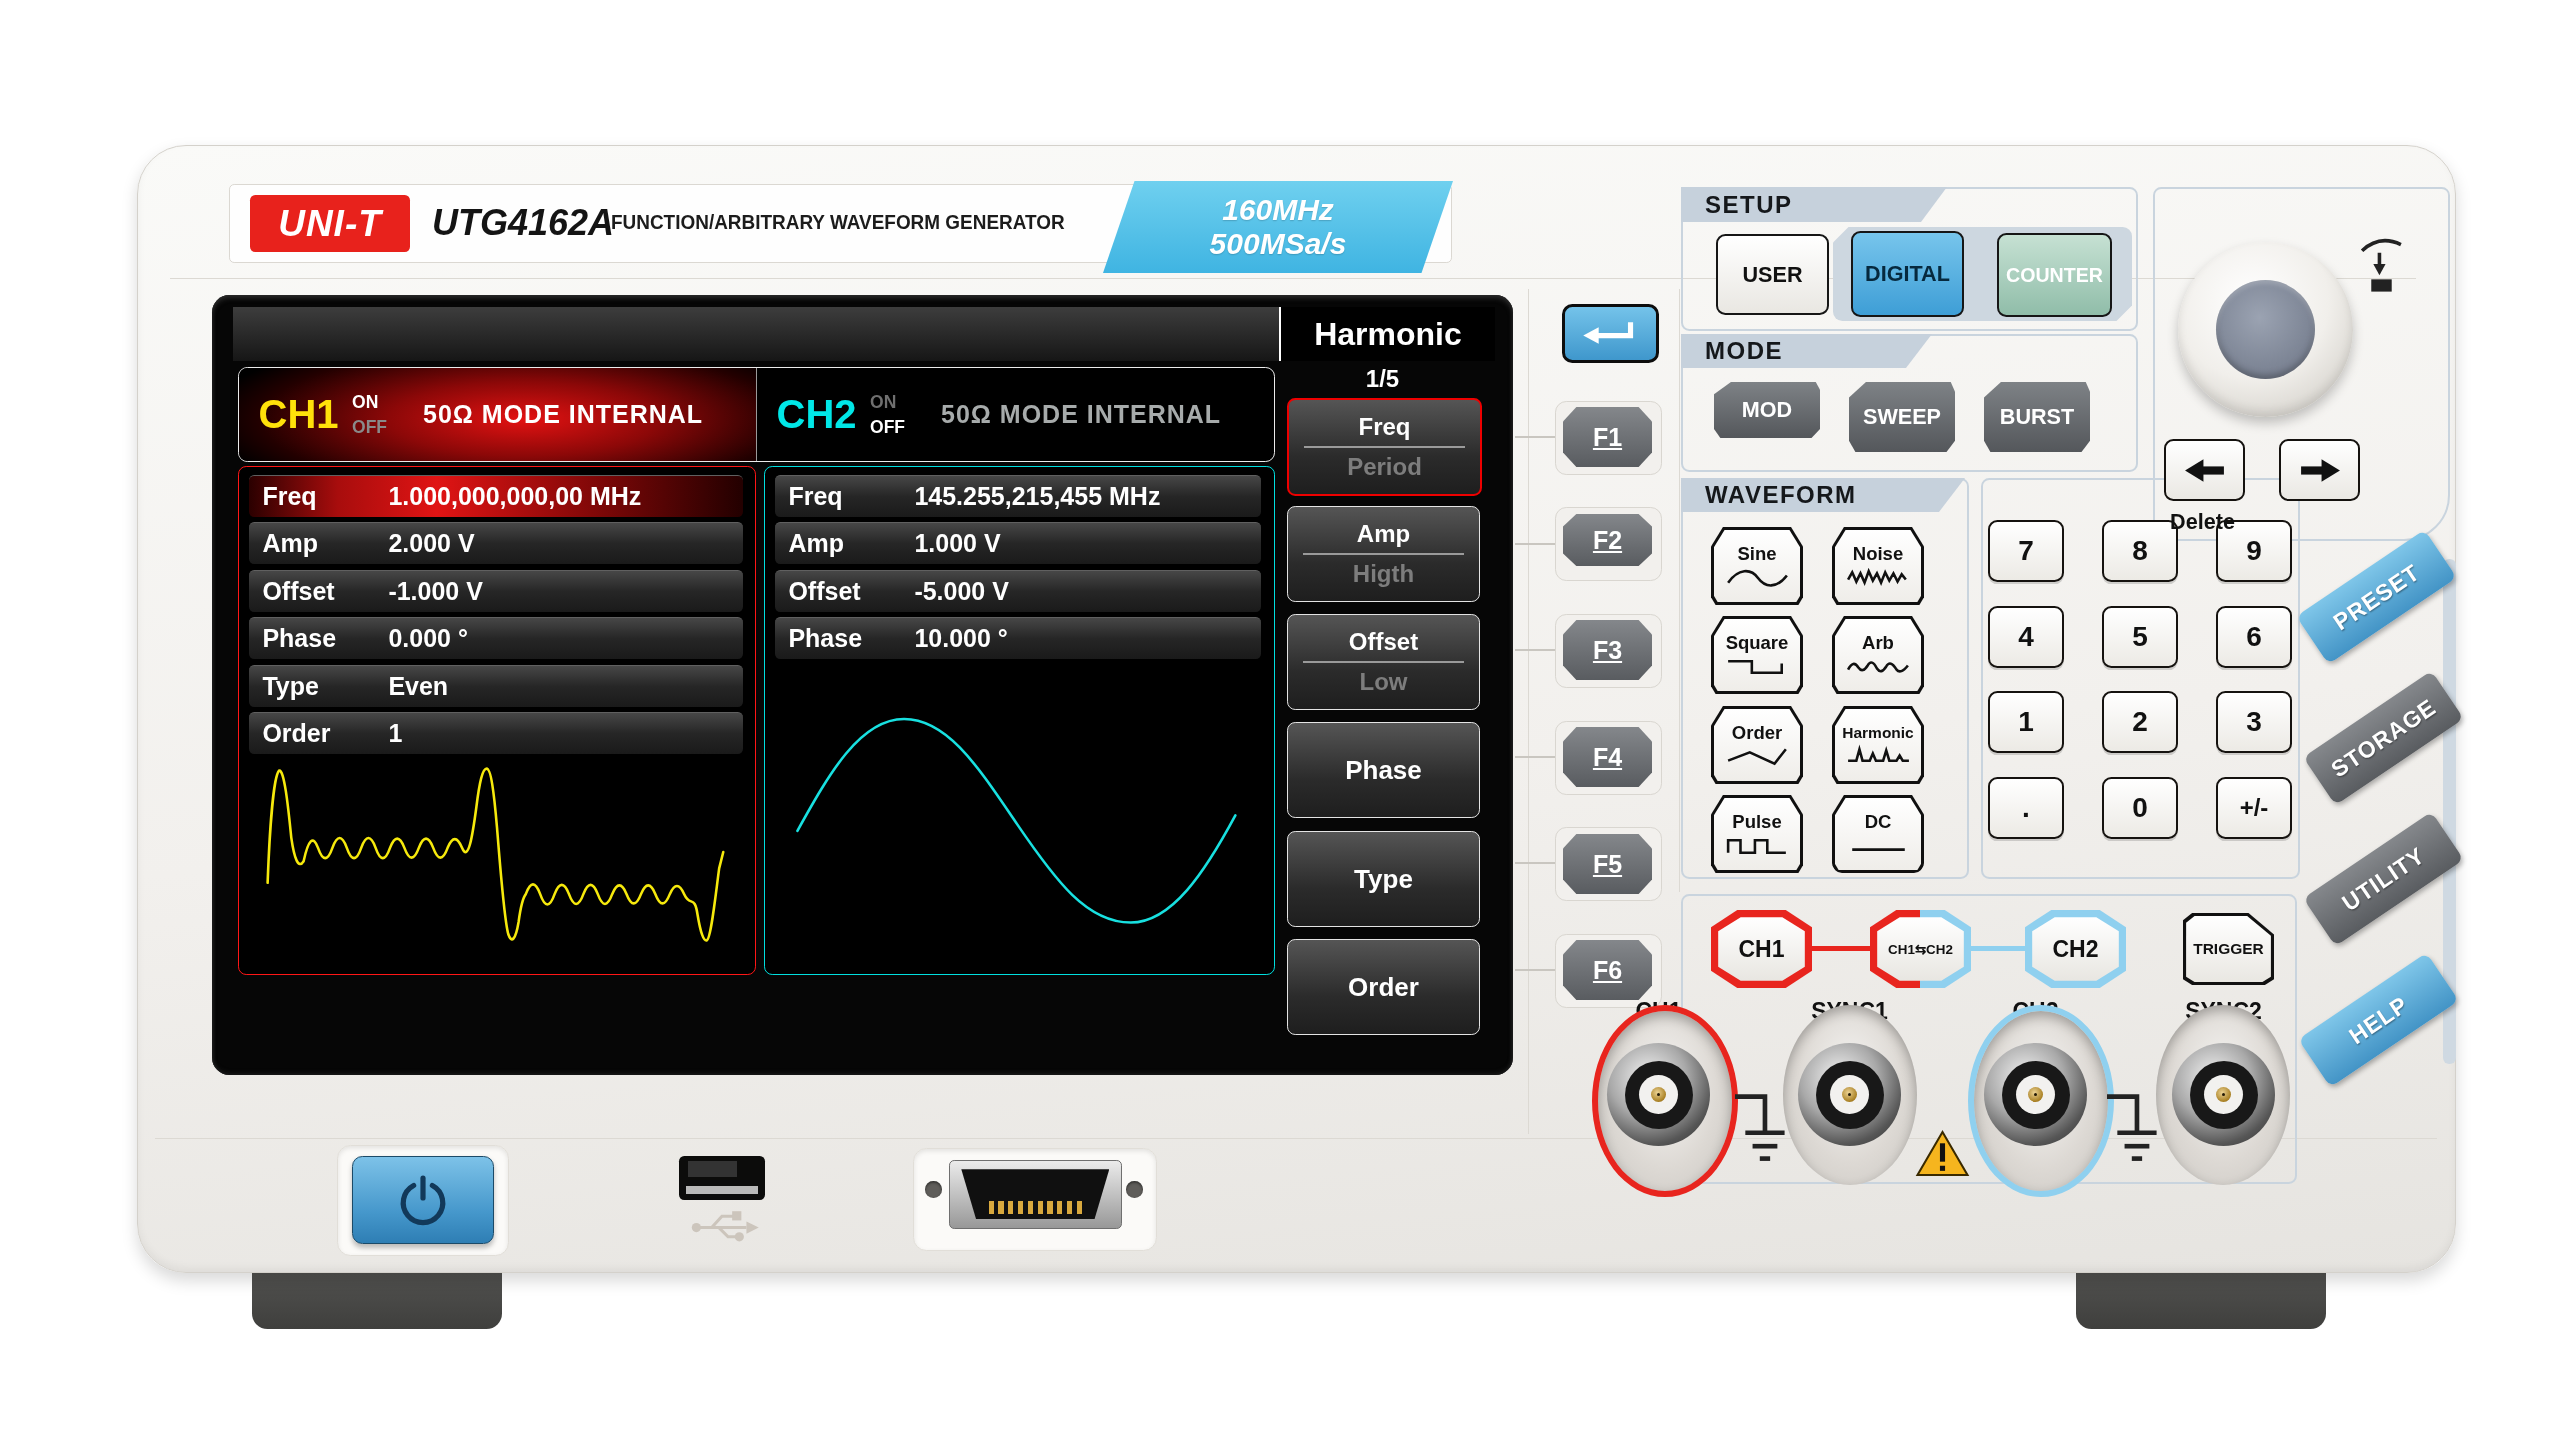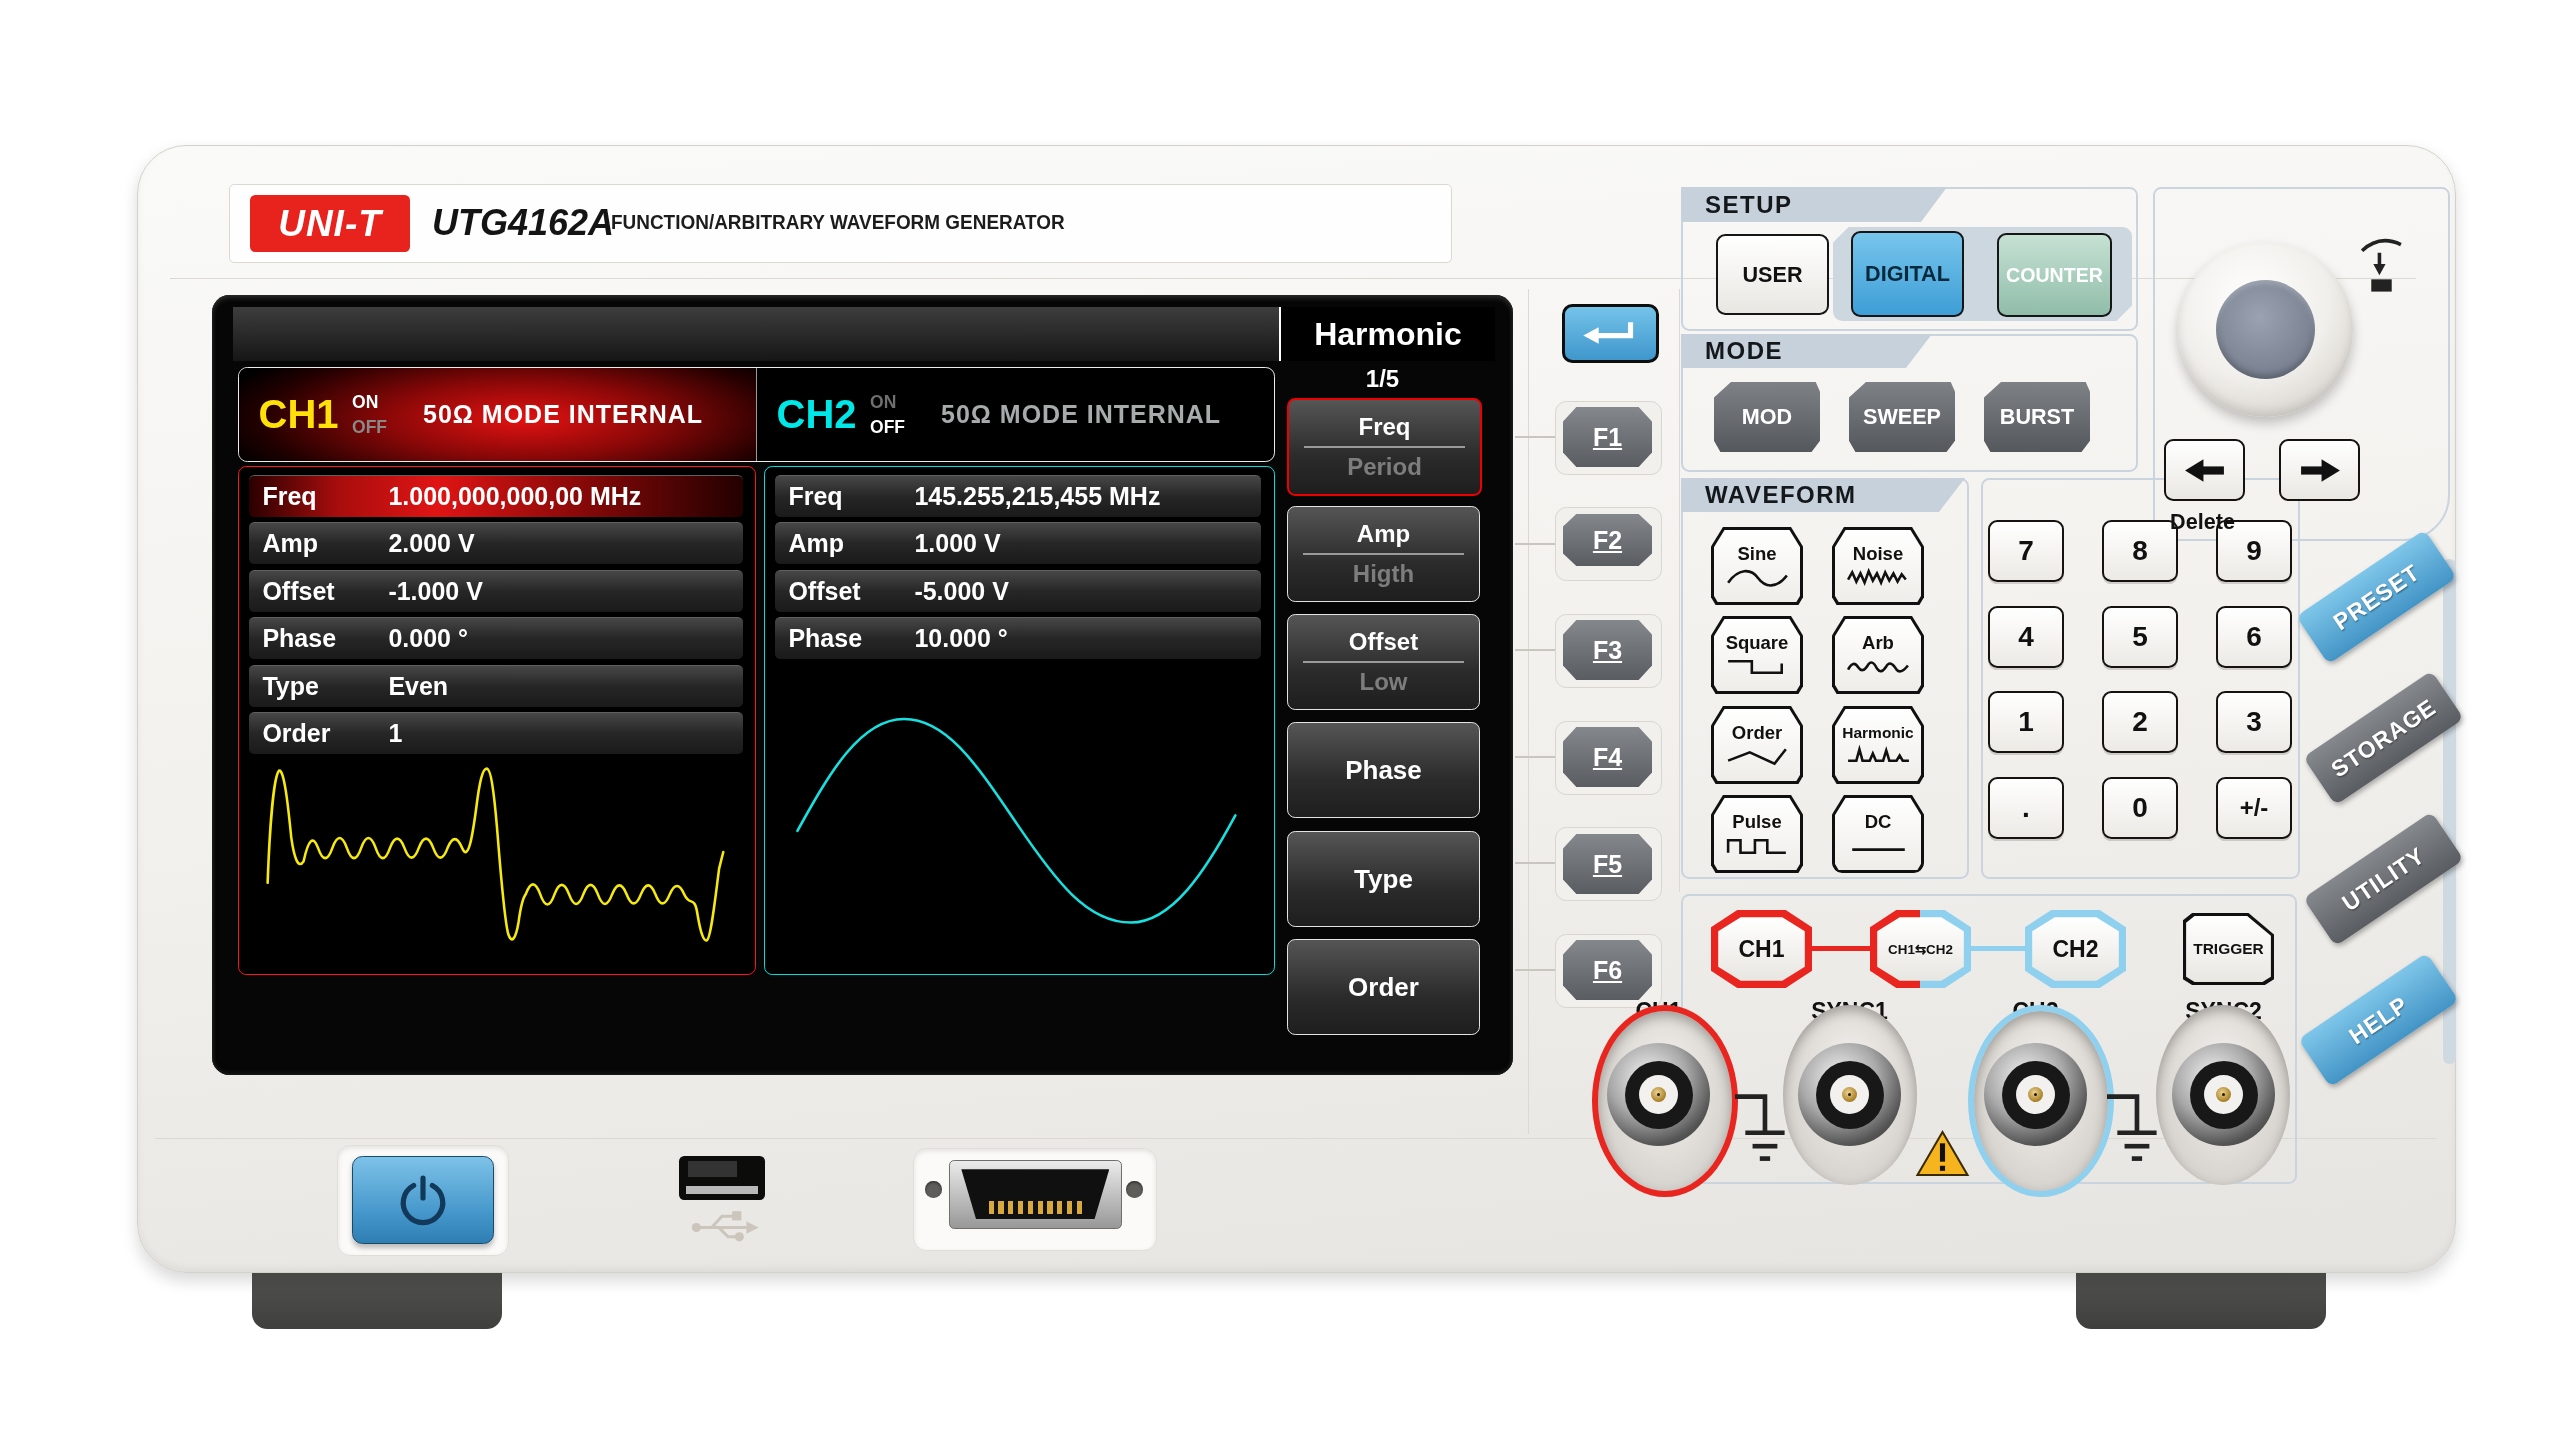--- a/index.html
+++ b/index.html
@@ -119,20 +119,24 @@
   <div class="device"></div>
   <div class="seam" style="left:170px;top:278px;width:2246px;height:1px;"></div>
   <div class="seam" style="left:155px;top:1138px;width:2282px;height:1px;"></div>
   <div class="seam" style="left:1528px;top:289px;width:1px;height:845px;"></div>
   <div class="seam" style="left:1679px;top:289px;width:1px;height:603px;"></div>
 
   <div class="labelstrip" style="left:229px;top:184px;width:1221px;height:77px;"></div>
   <div class="logo" style="left:250px;top:195px;width:160px;height:57px;">UNI-T</div>
   <div class="model" style="left:432px;top:202px;">UTG4162A</div>
   <div class="subtitle" style="left:611px;top:210px;">FUNCTION/ARBITRARY WAVEFORM GENERATOR</div>
+  <div class="badge" style="left:1103px;top:181px;width:350px;height:92px;">
+    <span>160MHz</span>
+    <span>500MSa/s</span>
+  </div>
 
   <div class="bezel" style="left:212px;top:295px;width:1301px;height:780px;"></div>
   <div class="topbar" style="left:233px;top:307px;width:1046px;height:54px;"></div>
   <div class="harm" style="left:1279px;top:307px;width:214px;height:54px;">Harmonic</div>
 
   <div class="hdrbox" style="left:238px;top:367px;width:1035px;height:93px;">
     <div class="hdr-half glow1" style="border-right:1px solid #9a9a9a;">
       <span class="chname" style="color:#ffe10a;">CH1</span>
       <span class="onoff">
         <span style="color:#ffffff;">ON</span>
@@ -277,21 +281,21 @@
     <span>WAVEFORM</span>
   </div>
   <div class="zone" style="left:1981px;top:478px;width:315px;height:397px;"></div>
   <div class="zone" style="left:1681px;top:894px;width:612px;height:286px;"></div>
   <div class="zone" style="left:2153px;top:187px;width:293px;height:350px;border-bottom-right-radius:46px;"></div>
 
   <div class="setupkey" style="left:1716px;top:234px;width:109px;height:77px;background:linear-gradient(180deg,#ffffff,#e9e7e2);color:#111;">USER</div>
   <div class="setupkey" style="left:1851px;top:231px;width:109px;height:82px;background:linear-gradient(180deg,#77c5ec,#3e9ed6);color:#06293e;">DIGITAL</div>
   <div class="setupkey" style="left:1997px;top:233px;width:111px;height:80px;background:linear-gradient(180deg,#c6e1d3,#90bda9);color:#ffffff;font-size:19.6px;">COUNTER</div>
 
-  <div class="modekey" style="left:1714px;top:382px;width:106px;height:70px;">MOD</div>
+  <div class="modekey" style="left:1714px;top:382px;width:106px;height:56px;">MOD</div>
   <div class="modekey" style="left:1849px;top:382px;width:106px;height:70px;">SWEEP</div>
   <div class="modekey" style="left:1984px;top:382px;width:106px;height:70px;">BURST</div>
 
   <div class="wkey-o" style="left:1711px;top:527px;width:92px;height:78px;">
     <div class="wkey-i">
         <span class="wavetitle">Sine</span>
       <svg width="67" height="24" viewBox="0 0 130 46">
           <path d="M8 32 C28 4 52 4 66 23 C80 42 102 44 122 18" fill="none" stroke="#111" stroke-width="5"></path>
         </svg>
     </div>

